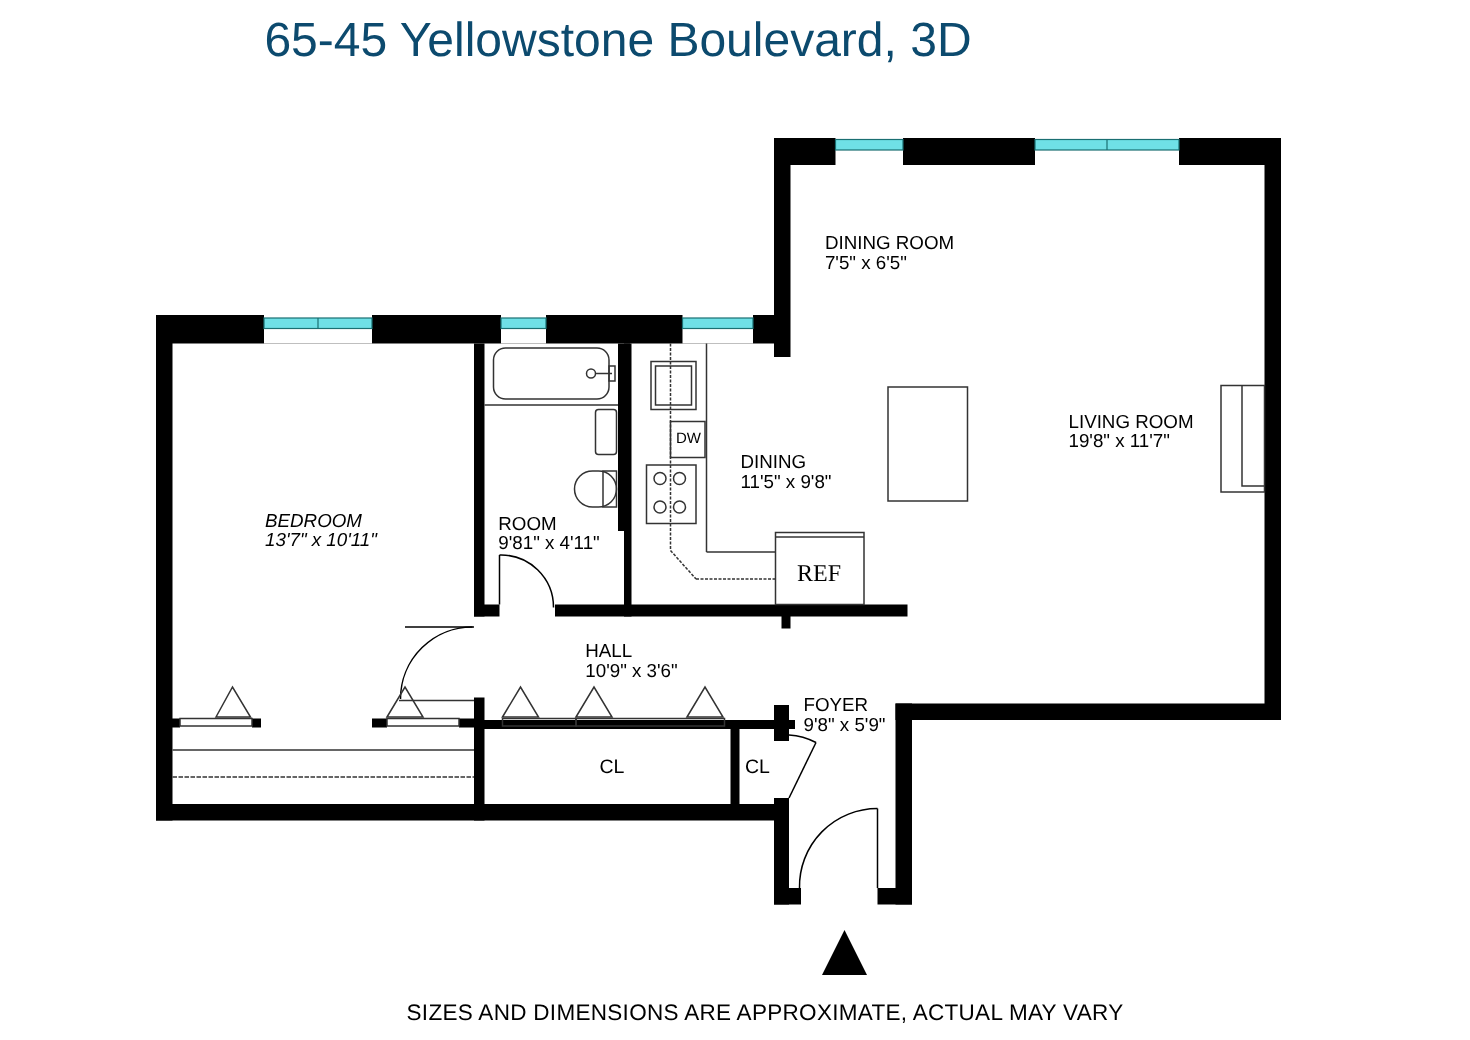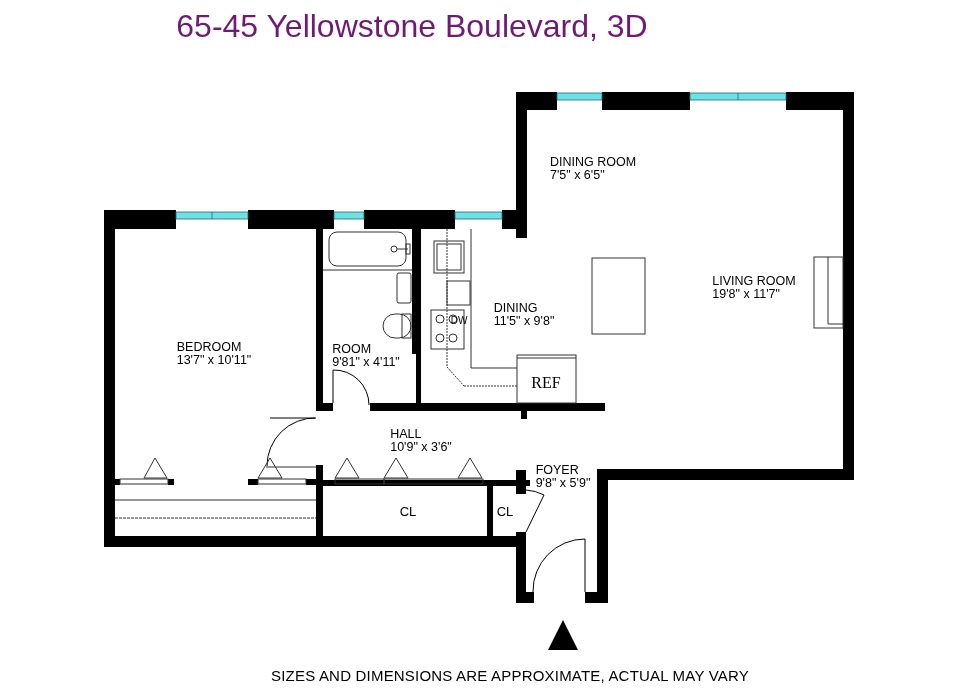--- a/index.html
+++ b/index.html
@@ -1,22 +1,22 @@
 <!DOCTYPE html>
 <html><head>
 <meta charset="utf-8">
 <style>
   html, body { margin: 0; padding: 0; background: #ffffff; }
   body { width: 980px; height: 693px; position: relative; overflow: hidden; font-family: "Liberation Sans", sans-serif; }
   #plan-svg { position: absolute; left: 0; top: 0; }
-  .title { position: absolute; left: 0; top: 8px; width: 824px; text-align: center; font-size: 32px; color: #701a75; }
+  .title { position: absolute; left: 0; top: 8px; width: 824px; text-align: center; font-size: 32px; color: #0c4a6e; }
   .footer-note { position: absolute; left: 0; top: 667px; width: 1020px; text-align: center; font-size: 15px; color: #000; letter-spacing: 0.2px; }
   .room-label { position: absolute; text-align: left; font-size: 12.5px; line-height: 13px; color: #000; white-space: nowrap; transform: translateX(-50%); }
   .fixture-label { position: absolute; font-size: 16px; color: #000; transform: translate(-50%, -50%); font-family: Liberation Serif, serif; }
-  .small-label { position: absolute; font-size: 10px; color: #000; transform: translate(-50%, -50%); margin-top: 27px; }
+  .small-label { position: absolute; font-size: 10px; color: #000; transform: translate(-50%, -50%); }
   .cl-label { position: absolute; font-size: 13px; color: #000; transform: translate(-50%, -50%); }
 </style>
 </head>
 <body>
 
 <div class="title">65-45 Yellowstone Boulevard, 3D</div>
 
 <svg id="plan-svg" width="980" height="693" viewBox="0 0 980 693" xmlns="http://www.w3.org/2000/svg">
 
   <g fill="#000">
@@ -157,21 +157,21 @@
   <div>7'5" x 6'5"</div>
 </div>
 <div class="room-label" style="left:754px; top:275px;">
   <div>LIVING ROOM</div>
   <div>19'8" x 11'7"</div>
 </div>
 <div class="room-label" style="left:524px; top:302px;">
   <div>DINING</div>
   <div>11'5" x 9'8"</div>
 </div>
-<div class="room-label" style="left:214px; top:341px;">
+<div class="room-label" style="left:214px; top:341px;font-style:italic;">
   <div>BEDROOM</div>
   <div>13'7" x 10'11"</div>
 </div>
 <div class="room-label" style="left:366px; top:343px;">
   <div>ROOM</div>
   <div>9'81" x 4'11"</div>
 </div>
 <div class="room-label" style="left:421px; top:428px;">
   <div>HALL</div>
   <div>10'9" x 3'6"</div>

